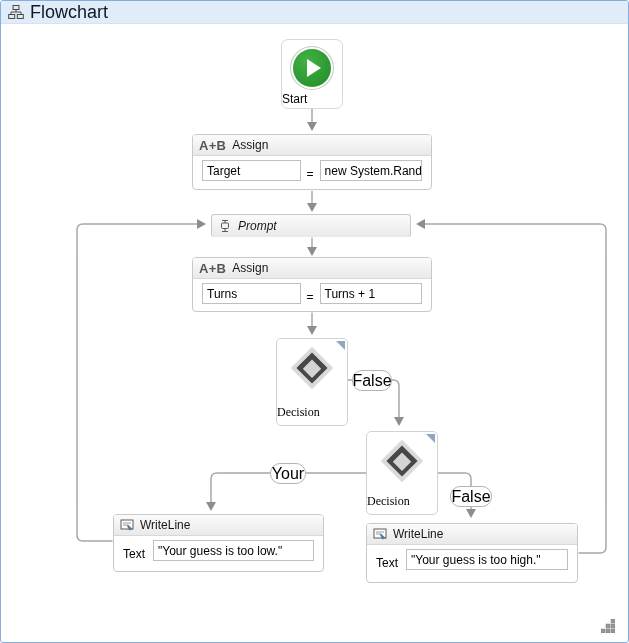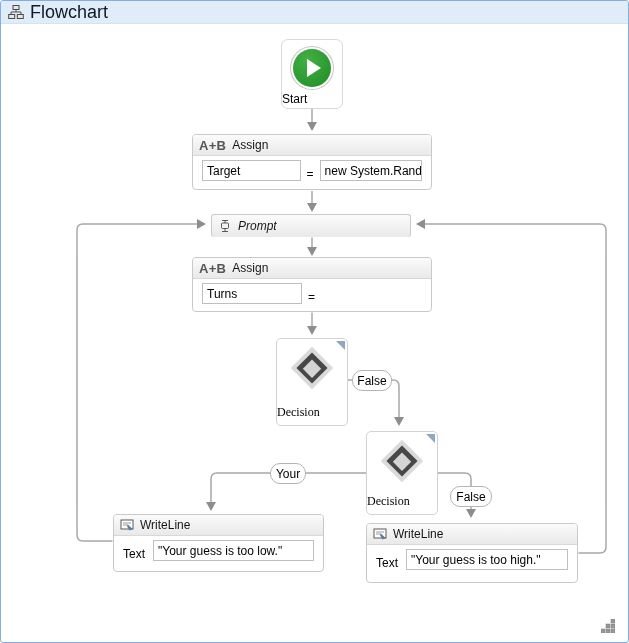--- a/index.html
+++ b/index.html
@@ -94,21 +94,21 @@
     width:22px; height:22px; background:#474747;
     display:flex; align-items:center; justify-content:center;
   }
   .diamond-inner { width:13px; height:13px; background:#d4d4d4; }
   .decision .node-label { position:absolute; left:0; right:0; bottom:5px;font-family:Liberation Serif, serif; }
 
   
   .pill {
     position:absolute; z-index:3; background:#fff;
     border:1px solid #b4b4b4; border-radius:10px;
-    font-size:12px; color:#000;
+    font-size:16px; color:#000;
     display:flex; align-items:center; justify-content:center;
   }
 
   
   #assign1 { left:191px; top:133px; width:240px; height:56px; }
   #prompt  { left:210px; top:213px; width:200px; height:23px;font-style:italic; }
   #assign2 { left:191px; top:256px; width:240px; height:55px; }
   #decision1 { left:275px; top:337px; height:88px; }
   #decision2 { left:365px; top:430px; height:84px; }
   #writeline1 { left:112px; top:513px; width:211px; height:58px; }
@@ -210,20 +210,21 @@
   </div>
 
   <div class="activity" id="assign2">
     <div class="act-header">
       <span class="assign-glyph">A+B</span>
       <span class="act-title">Assign</span>
     </div>
     <div class="act-body">
       <div class="textbox" id="tb-turns">Turns</div>
       <span class="eq">=</span>
+      <div class="textbox" id="tb-turns-val">Turns + 1</div>
     </div>
   </div>
 
   <div class="decision" id="decision1">
     <div class="corner"></div>
     <div class="diamond-outer">
       <div class="diamond-mid">
           <div class="diamond-inner"></div>
         </div>
     </div>

